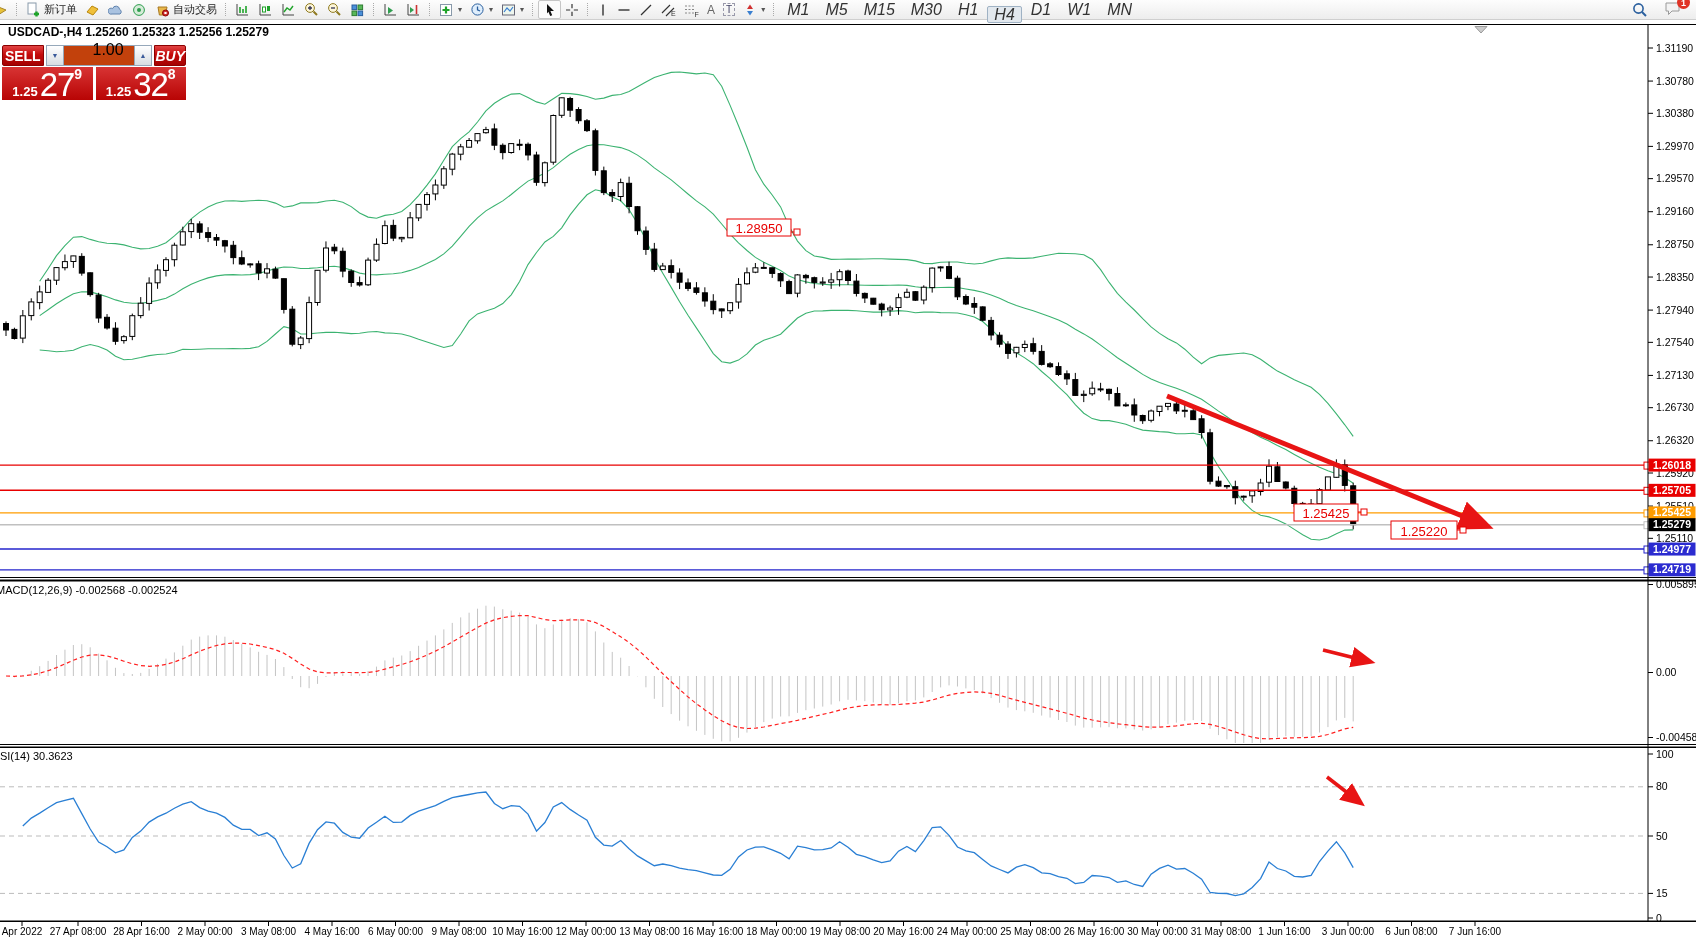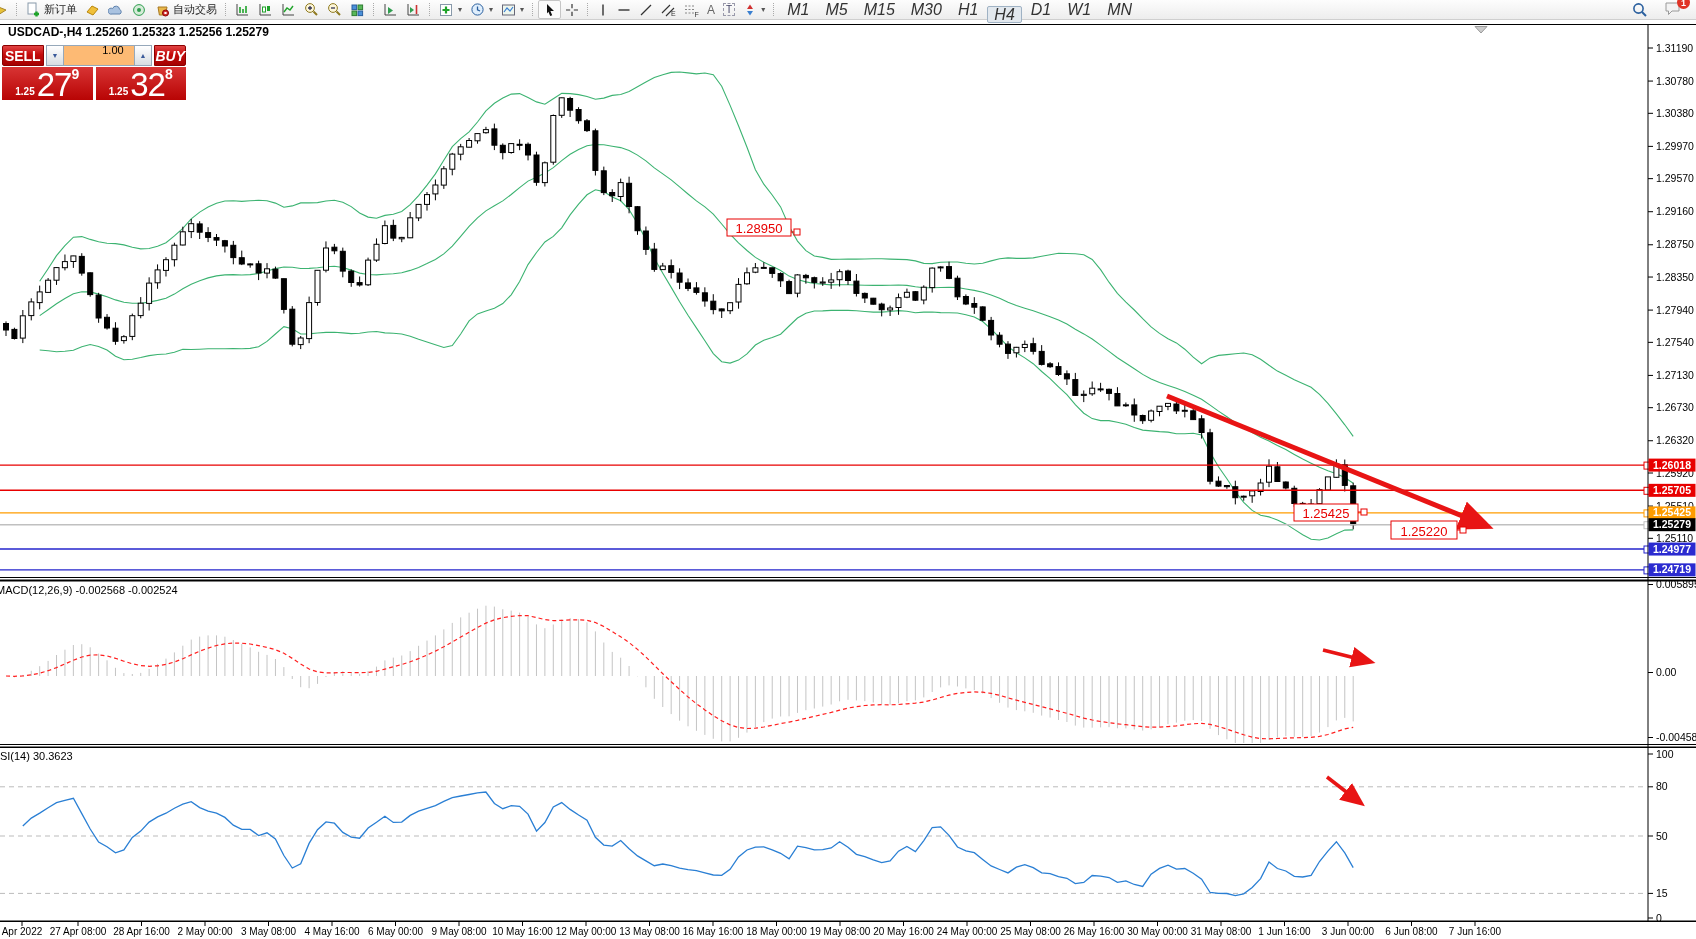--- a/index.html
+++ b/index.html
@@ -27,26 +27,26 @@
 
   
   .oneclick{position:absolute;top:45px;left:2px;width:184px;z-index:6;font-family:"Liberation Sans",sans-serif;}
   .oc-row1{display:flex;height:21px;}
   .oc-btn{background:linear-gradient(#e14444,#c40b0b 45%,#a50202);border:1px solid #8c0000;color:#fff;
     font-size:14px;font-weight:bold;display:flex;align-items:center;justify-content:center;}
   .oc-sell{width:40px;border-radius:2px 0 0 2px;}
   .oc-buy{width:44px;margin-left:2px;border-radius:0 2px 2px 0;flex:1;font-style:italic;}
   .spin{width:17px;background:linear-gradient(#fff,#d8dde2);border:1px solid #96a8ba;color:#3a5a9a;
     font-size:7px;display:flex;align-items:center;justify-content:center;}
-  .oc-vol{width:58px;border:1px solid #96a8ba;border-left:none;border-right:none;background:#fdba74;
-    font-size:11px;text-align:right;padding:0 10px 12px 2px;display:flex;align-items:center;justify-content:flex-end;color:#000;}
+  .oc-vol{width:58px;border:1px solid #96a8ba;border-left:none;border-right:none;background:#c2410c;
+    font-size:16px;text-align:right;padding:0 10px 12px 2px;display:flex;align-items:center;justify-content:flex-end;color:#000;}
   .oc-row2{display:flex;margin-top:1px;height:33px;gap:3px;}
   .oc-tile{background:linear-gradient(#d83434,#b80404);color:#fff;flex:1;display:flex;align-items:flex-end;
     justify-content:center;padding:0 2px 1px 2px;position:relative;}
-  .oc-small{font-size:10px;font-weight:bold;margin-right:2px;line-height:15px;}
+  .oc-small{font-size:13px;font-weight:bold;margin-right:2px;line-height:15px;}
   .oc-big{font-size:33px;line-height:29px;font-weight:normal;letter-spacing:-1px;margin-top:20px;}
   .oc-sup{font-size:14px;line-height:12px;align-self:flex-start;margin-top:1px;font-weight:bold;}
 </style>
 </head>
 <body>
 
 <div class="screen">
 
   <div class="toolbar">
     <span class="tbtn" style="padding-left:0;margin-left:-6px;">

